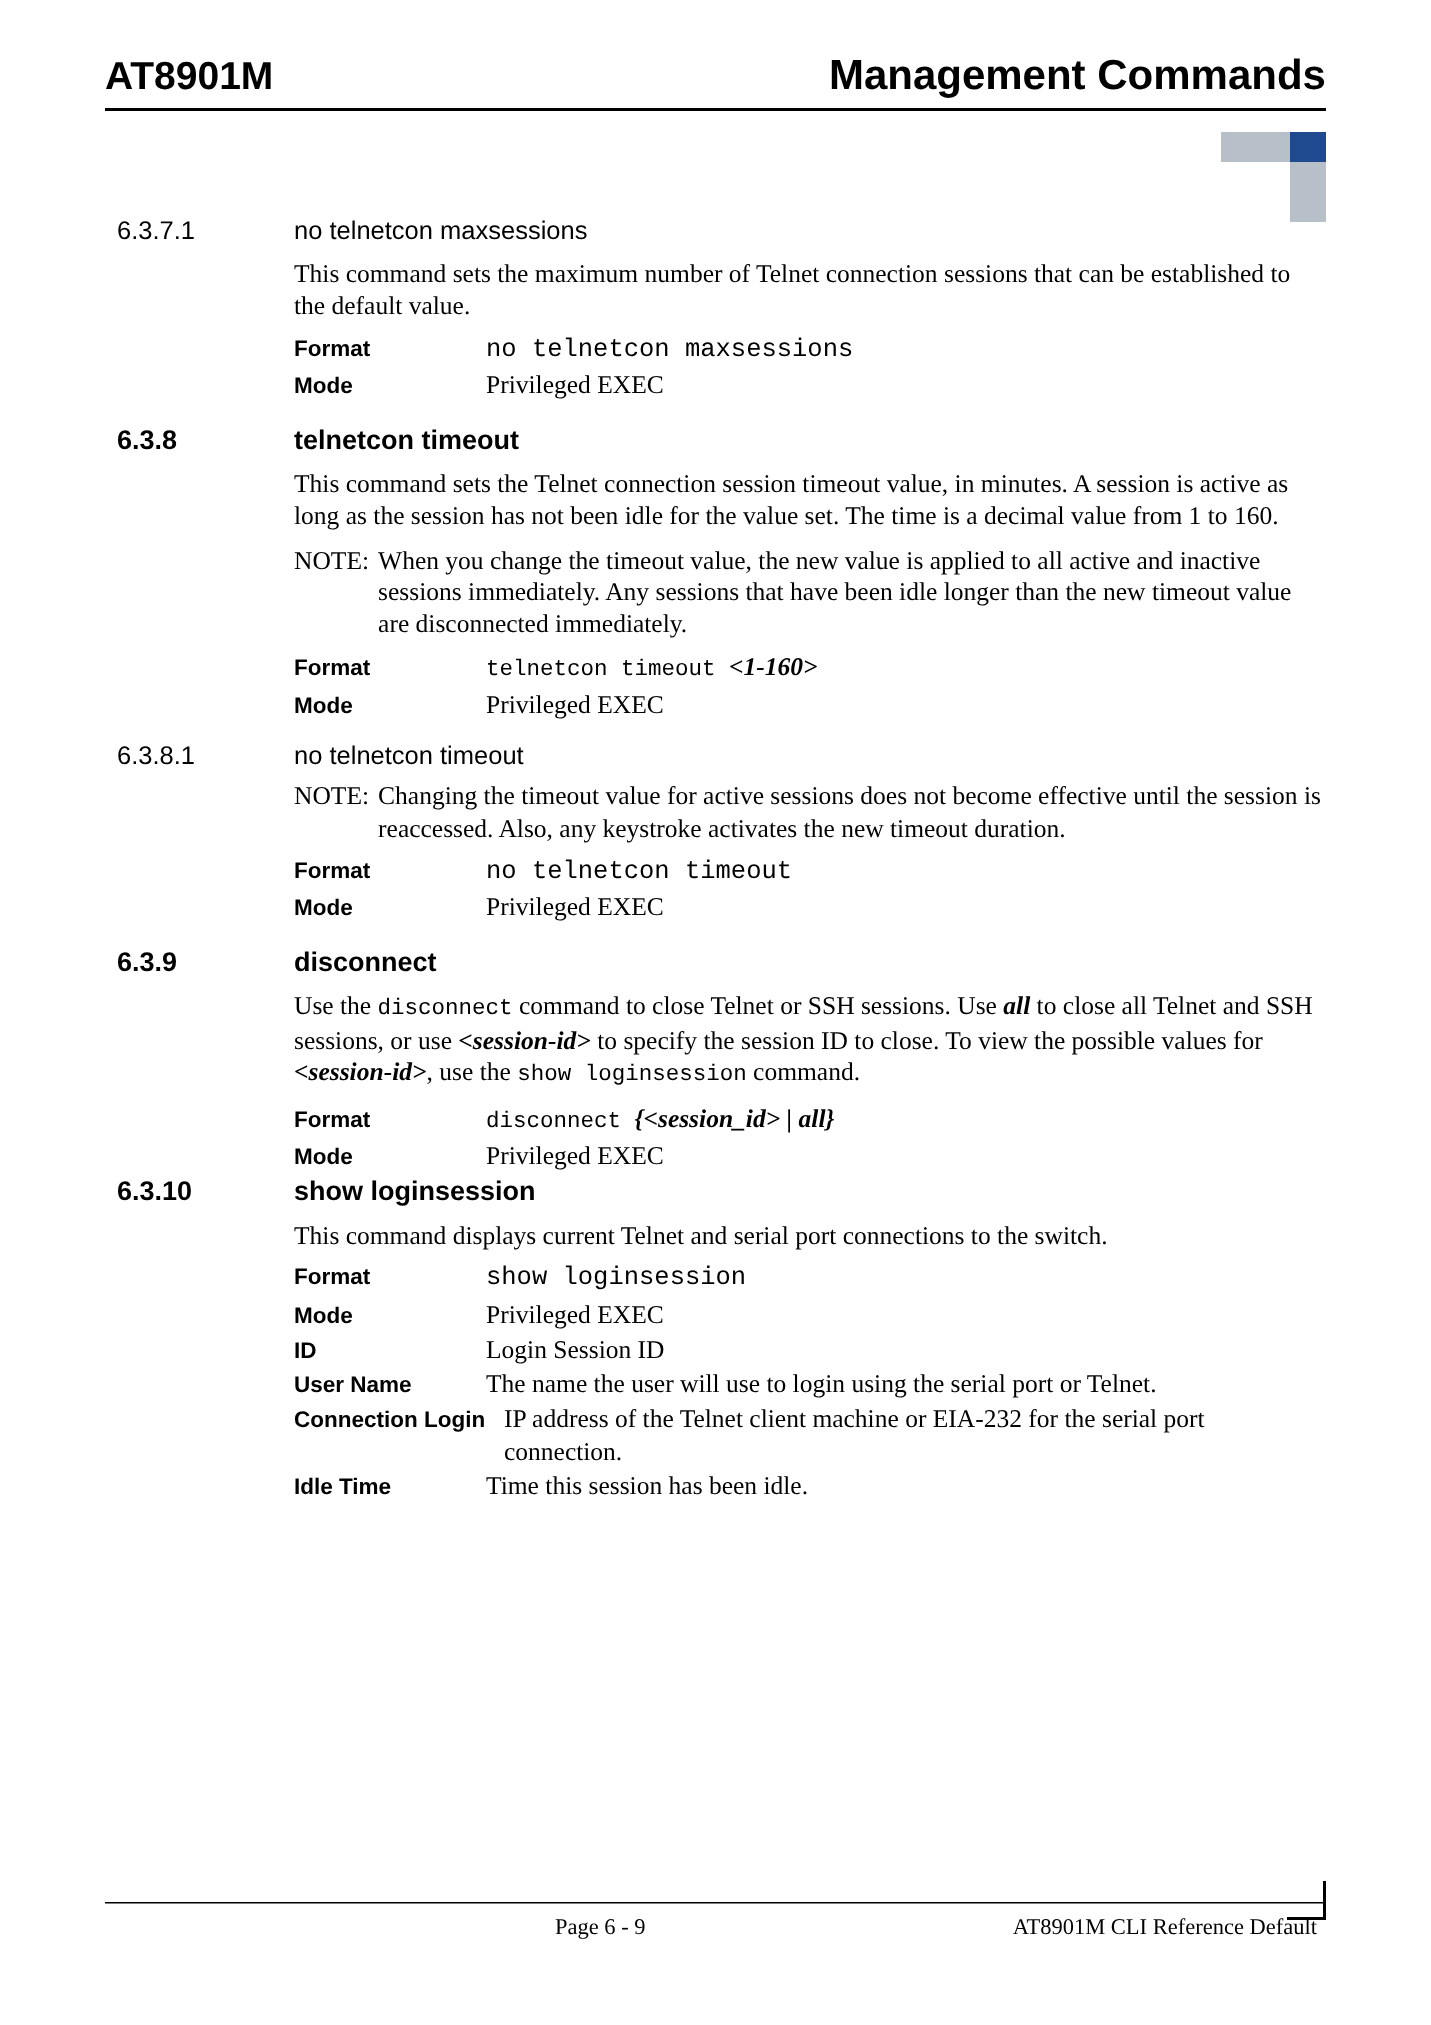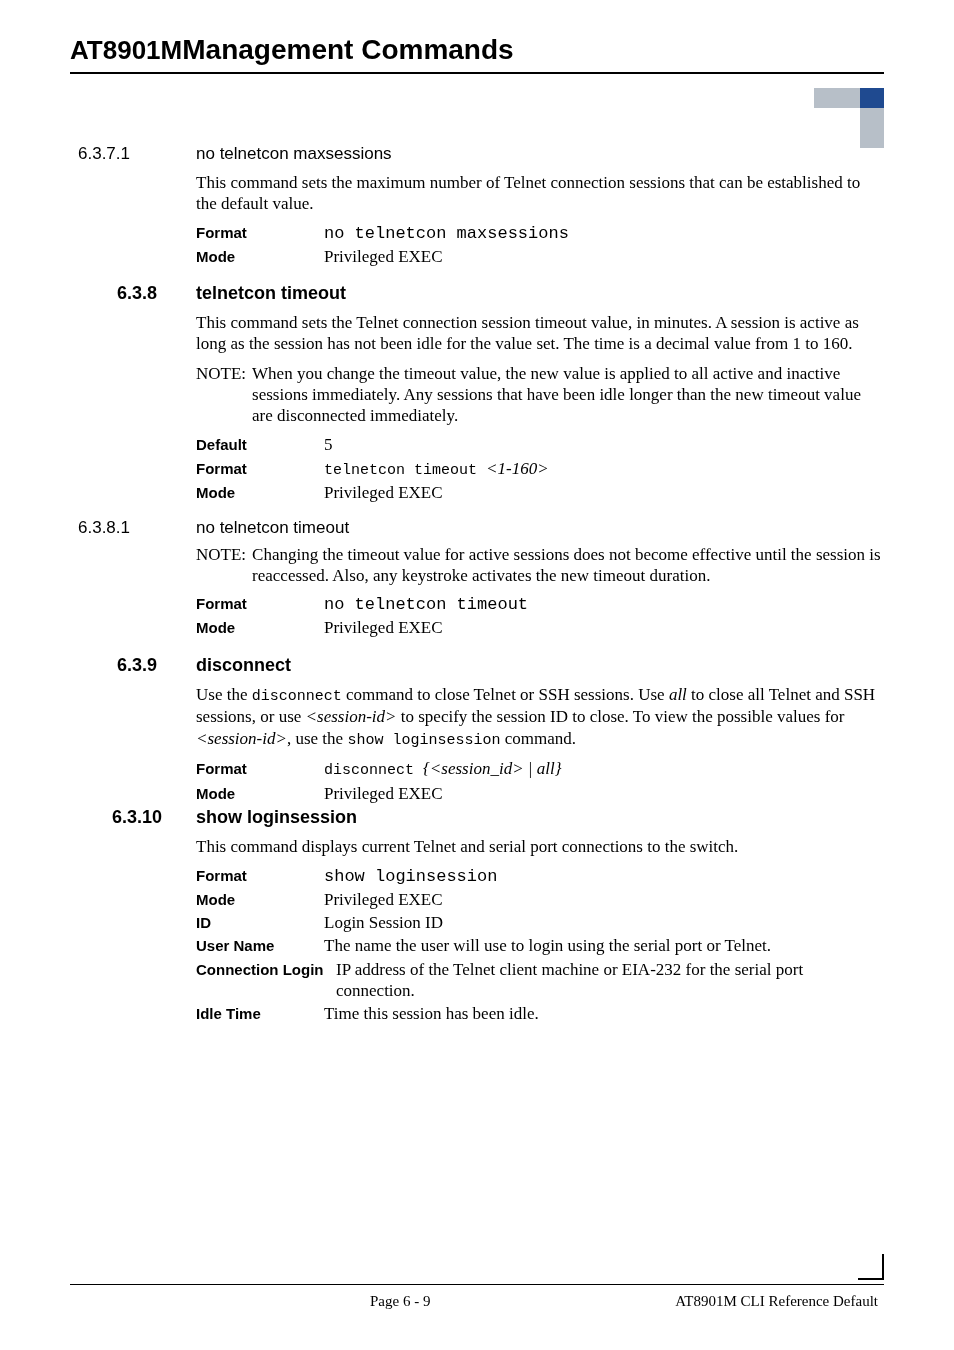--- a/index.html
+++ b/index.html
@@ -11,21 +11,21 @@
   }
   .page {
     width: 954px;
     height: 1350px;
     position: relative;
     box-sizing: border-box;
     padding: 34px 70px 40px 70px;
   }
   .header {
     display: flex;
-    justify-content: flex-start;
+    justify-content: space-between;
     align-items: baseline;
     font-family: Arial, Helvetica, sans-serif;
     font-weight: bold;
     margin-bottom: 6px;
   }
   .header .prod {
     font-size: 26px;
   }
   .header .title {
     font-size: 28px;
@@ -73,21 +73,20 @@
   .sec .num {
     width: 118px;
     font-size: 17px;
   }
   .sec .ttl {
     font-size: 17px;
   }
   .sec.h2 .num, .sec.h2 .ttl {
     font-weight: bold;
     font-size: 18px;
-    text-align: center;
   }
   .sec.h3 .num, .sec.h3 .ttl {
     font-weight: normal;
   }
   .content {
     margin-left: 118px;
   }
   p.para {
     font-size: 17px;
     line-height: 1.25;
@@ -113,33 +112,33 @@
     font-family: Arial, Helvetica, sans-serif;
     font-weight: bold;
     font-size: 15px;
     flex-shrink: 0;
   }
   .kv .v {
     font-size: 17px;
     line-height: 1.25;
   }
   .mono { font-family: "Courier New", Courier, monospace; font-size: 15px; }
-  .ital { font-style: italic; }
+  .ital { font-style: italic; font-weight: bold; }
   .corner {
     position: absolute;
     right: 70px;
     bottom: 70px;
     width: 26px;
     height: 26px;
   }
   .corner .cv { position:absolute; right:0; top:0; width:2px; height:26px; background:#000; }
   .corner .ch { position:absolute; right:0; bottom:0; width:26px; height:2px; background:#000; }
   .footer {
     position: absolute;
-    bottom: 40px;
+    bottom: 56px;
     left: 70px;
     right: 70px;
   }
   .frule { height:1px; background:#000; margin-bottom:8px; }
   .frow {
     display:flex;
     justify-content: space-between;
     font-size: 15px;
     padding: 0 6px 0 300px;
   }
@@ -183,24 +182,20 @@
       <span class="num">6.3.8</span>
       <span class="ttl">telnetcon timeout</span>
     </div>
     <div class="content">
       <p class="para">This command sets the Telnet connection session timeout value, in minutes. A session is active as long as the session has not been idle for the value set. The time is a decimal value from 1 to 160.</p>
       <div class="note">
         <span class="nlabel">NOTE:</span>
         <span class="ntext">When you change the timeout value, the new value is applied to all active and inactive sessions immediately. Any sessions that have been idle longer than the new timeout value are disconnected immediately.</span>
       </div>
       <div class="kv">
-        <span class="k">Default</span>
-        <span class="v">5</span>
-      </div>
-      <div class="kv">
         <span class="k">Format</span>
         <span class="v">
           <span class="mono">telnetcon timeout </span><span class="ital">&lt;1-160&gt;</span>
         </span>
       </div>
       <div class="kv">
         <span class="k">Mode</span>
         <span class="v">Privileged EXEC</span>
       </div>
     </div>

